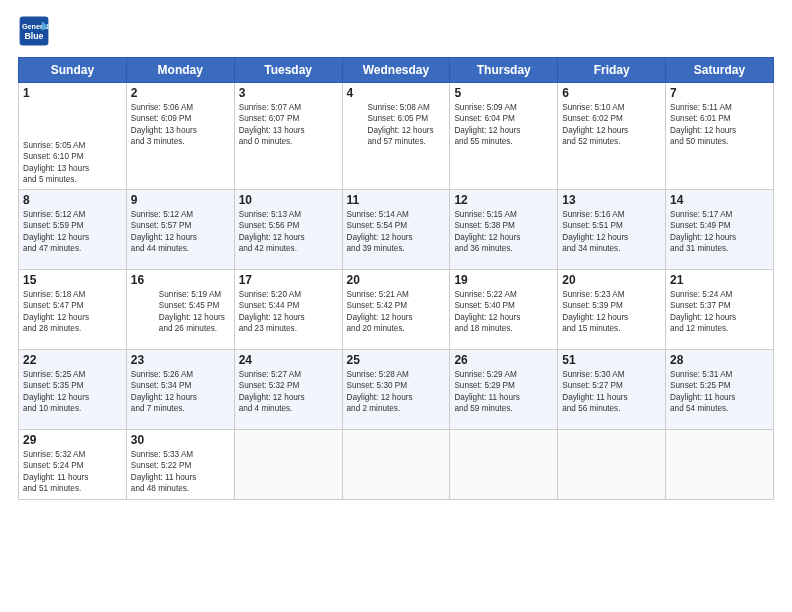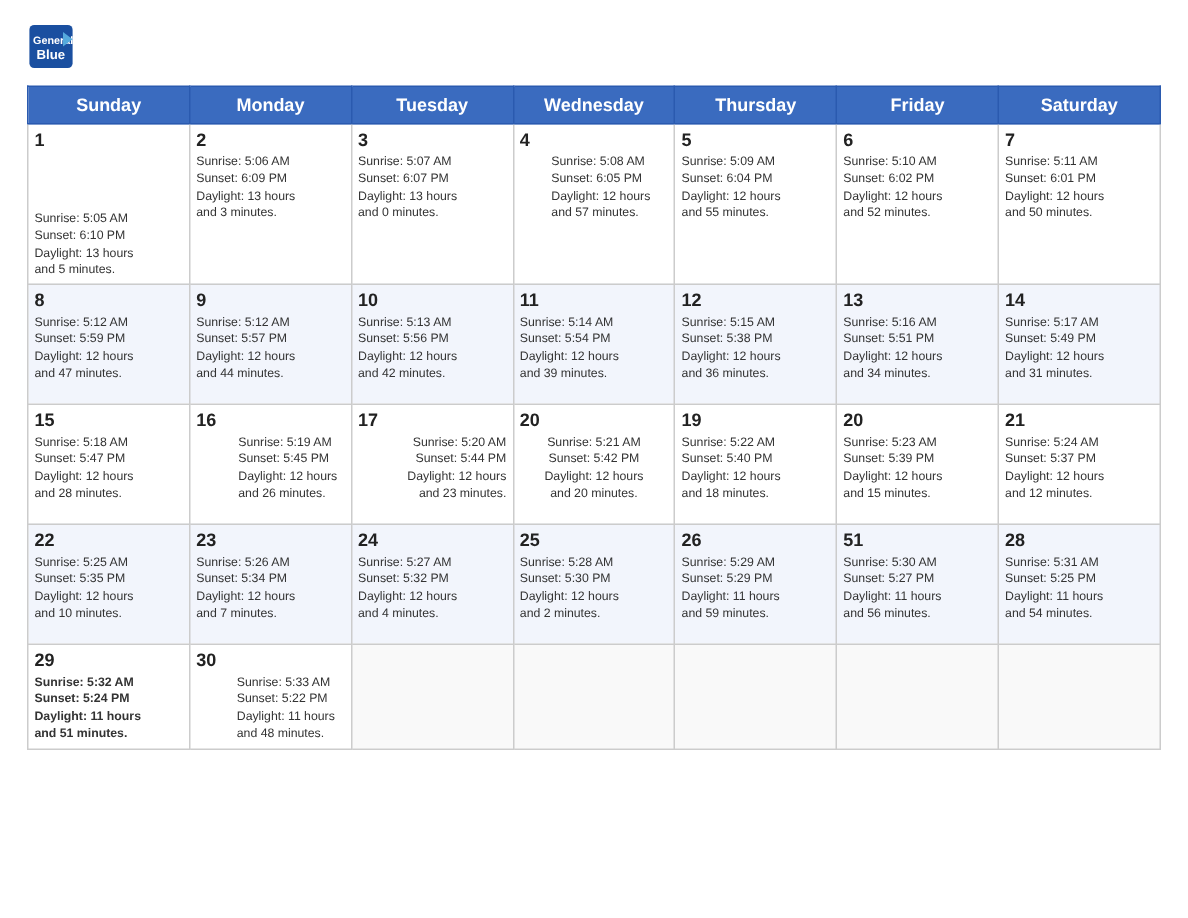--- a/index.html
+++ b/index.html
@@ -241,28 +241,28 @@
           </td>
           <td>
             <span class="day-num">16</span>
             <div class="day-detail" style="white-space: pre-line; margin-left: 28px;">Sunrise: 5:19 AM
 Sunset: 5:45 PM
 Daylight: 12 hours
 and 26 minutes.</div>
           </td>
           <td>
             <span class="day-num">17</span>
-            <div class="day-detail" style="white-space: pre-line; text-align: right;">Sunrise: 5:20 AM
+            <div class="day-detail" style="white-space: pre-line;">Sunrise: 5:20 AM
 Sunset: 5:44 PM
 Daylight: 12 hours
 and 23 minutes.</div>
           </td>
           <td>
             <span class="day-num">20</span>
-            <div class="day-detail" style="white-space: pre-line; text-align: center;">Sunrise: 5:21 AM
+            <div class="day-detail" style="white-space: pre-line;">Sunrise: 5:21 AM
 Sunset: 5:42 PM
 Daylight: 12 hours
 and 20 minutes.</div>
           </td>
           <td>
             <span class="day-num">19</span>
             <div class="day-detail" style="white-space: pre-line;">Sunrise: 5:22 AM
 Sunset: 5:40 PM
 Daylight: 12 hours
 and 18 minutes.</div>
@@ -329,28 +329,28 @@
             <span class="day-num">28</span>
             <div class="day-detail" style="white-space: pre-line;">Sunrise: 5:31 AM
 Sunset: 5:25 PM
 Daylight: 11 hours
 and 54 minutes.</div>
           </td>
         </tr>
         <tr class="last-row">
           <td>
             <span class="day-num">29</span>
-            <div class="day-detail" style="white-space: pre-line; font-weight: bold;">Sunrise: 5:32 AM
+            <div class="day-detail" style="white-space: pre-line;">Sunrise: 5:32 AM
 Sunset: 5:24 PM
 Daylight: 11 hours
 and 51 minutes.</div>
           </td>
           <td>
             <span class="day-num">30</span>
-            <div class="day-detail" style="white-space: pre-line; margin-left: 27px;">Sunrise: 5:33 AM
+            <div class="day-detail" style="white-space: pre-line;">Sunrise: 5:33 AM
 Sunset: 5:22 PM
 Daylight: 11 hours
 and 48 minutes.</div>
           </td>
           <td class="empty"></td>
           <td class="empty"></td>
           <td class="empty"></td>
           <td class="empty"></td>
           <td class="empty"></td>
         </tr>

